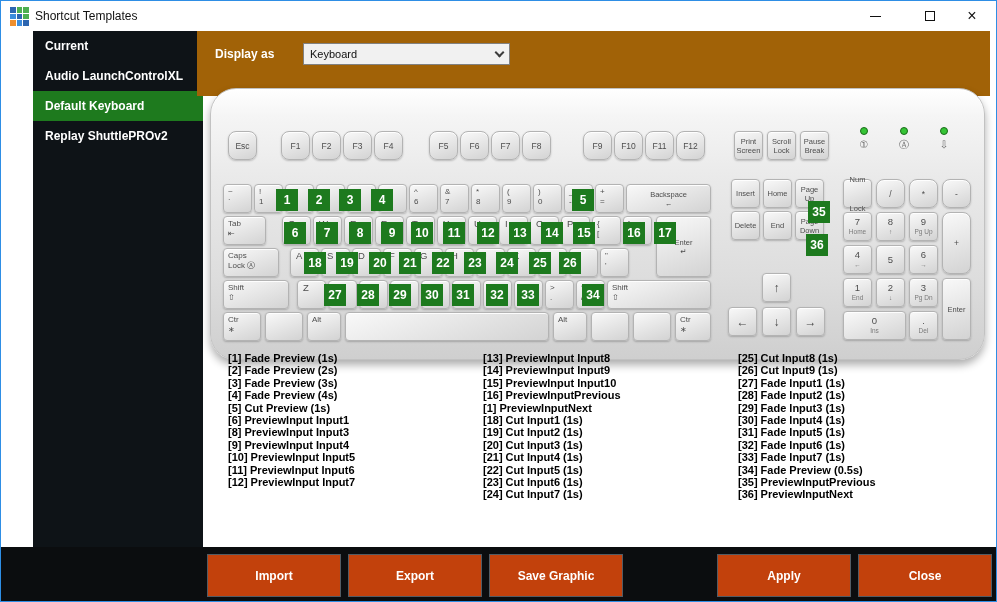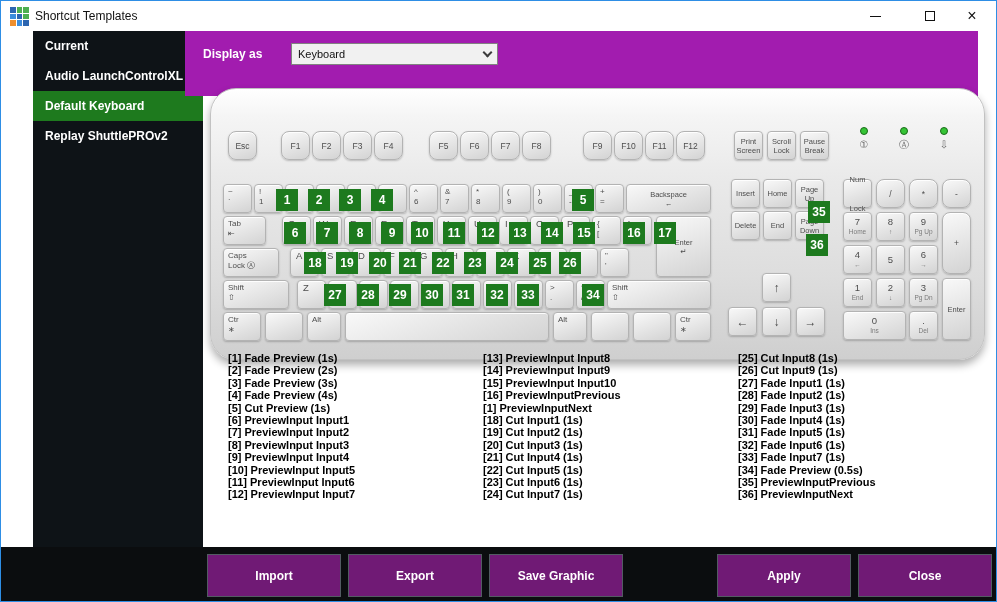--- a/index.html
+++ b/index.html
@@ -17,21 +17,21 @@
   .glyph-min { width: 11px; height: 1px; background: #111; }
   .glyph-max { width: 10px; height: 10px; border: 1px solid #111; }
   .glyph-cls { font-size: 16px; line-height: 16px; }
 
   
   .sidebar { position: absolute; left: 0; top: 30px; width: 202px; height: 517px; background: #0e1317; margin-left: 32px; }
   .side-item { height: 30px; line-height: 30px; padding-left: 12px; color: #ffffff; font-size: 12px; font-weight: bold; cursor: default; }
   .side-item.sel { background: #1e7a1e; }
 
   
-  .topstrip { position: absolute; left: 184px; top: 30px; width: 793px; height: 65px; background: #a21caf; }
+  .topstrip { position: absolute; left: 196px; top: 30px; width: 793px; height: 65px; background: #a16207; }
   .display-label { position: absolute; left: 18px; top: 16px; color: #ffffff; font-size: 12px; font-weight: bold; }
   .dropdown { position: absolute; left: 106px; top: 12px; width: 207px; height: 22px; background: #f1f1f1; border: 1px solid #818181; display: flex; align-items: center; padding: 0 6px; }
   .dropdown .val { flex: 1; font-size: 11px; color: #111; }
   .chev { width: 7px; height: 7px; border-right: 2px solid #3c3c3c; border-bottom: 2px solid #3c3c3c; transform: rotate(45deg); margin-top: -4px; }
 
   .whitearea { position: absolute; left: 202px; top: 95px; width: 793px; height: 451px; background: #ffffff; }
 
   
   .keyboard { position: absolute; left: 209px; top: 87px; width: 775px; height: 272px; border-radius: 26px; border: 1px solid #c2c2c2;
     background: linear-gradient(180deg, #ffffff 0%, #f5f5f5 10%, #eaeaea 32%, #dddddd 70%, #cfcfcf 100%);
@@ -52,21 +52,21 @@
   .led { position: absolute; top: 38px; width: 14px; display: flex; flex-direction: column; align-items: center; }
   .led .dot { width: 8px; height: 8px; border-radius: 50%; background: #35c435; border: 1px solid #1a6b1a; }
   .led .sym { margin-top: 4px; font-size: 10px; color: #6a6a6a; line-height: 11px; }
 
   
   .lcol { position: absolute; top: 351px; width: 252px; }
   .lcol p { font-size: 11px; font-weight: bold; color: #000; line-height: 12.4px; white-space: nowrap; }
 
   
   .footer { position: absolute; left: 0; top: 546px; width: 995px; height: 54px; background: #0b0d0f; }
-  .fbtn { position: absolute; top: 7px; width: 134px; height: 43px; background: #701a75; border: 1px solid #535b63;
+  .fbtn { position: absolute; top: 7px; width: 134px; height: 43px; background: #c2410c; border: 1px solid #535b63;
     color: #ffffff; font-size: 12px; font-weight: bold; display: flex; align-items: center; justify-content: center; cursor: default; }
 </style>
 </head>
 <body>
 
 <div class="window">
 
   <div class="titlebar">
     <div class="app-icon">
         <span style="background: rgb(45, 102, 177);"></span>
@@ -504,21 +504,20 @@
       <div class="badge" style="left: 595px; top: 145px; background: rgb(29, 122, 30);">36</div>
     </div>
 
   <div class="lcol" id="lcol0" style="left:227px">
       <p>[1] Fade Preview (1s)</p>
       <p>[2] Fade Preview (2s)</p>
       <p>[3] Fade Preview (3s)</p>
       <p>[4] Fade Preview (4s)</p>
       <p>[5] Cut Preview (1s)</p>
       <p>[6] PreviewInput Input1</p>
-      <p>[7] PreviewInput Input2</p>
       <p>[8] PreviewInput Input3</p>
       <p>[9] PreviewInput Input4</p>
       <p>[10] PreviewInput Input5</p>
       <p>[11] PreviewInput Input6</p>
       <p>[12] PreviewInput Input7</p>
     </div>
   <div class="lcol" id="lcol1" style="left:482px">
       <p>[13] PreviewInput Input8</p>
       <p>[14] PreviewInput Input9</p>
       <p>[15] PreviewInput Input10</p>

